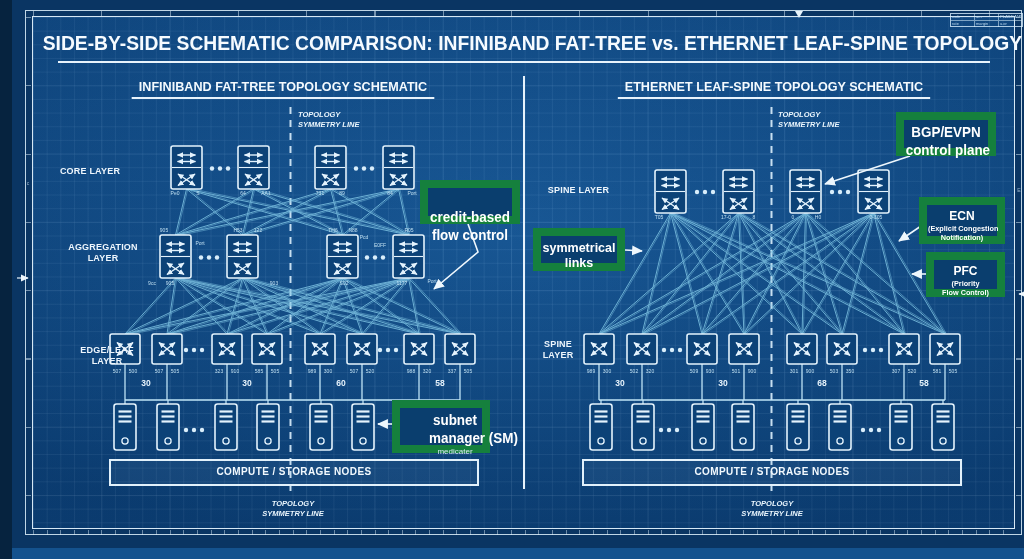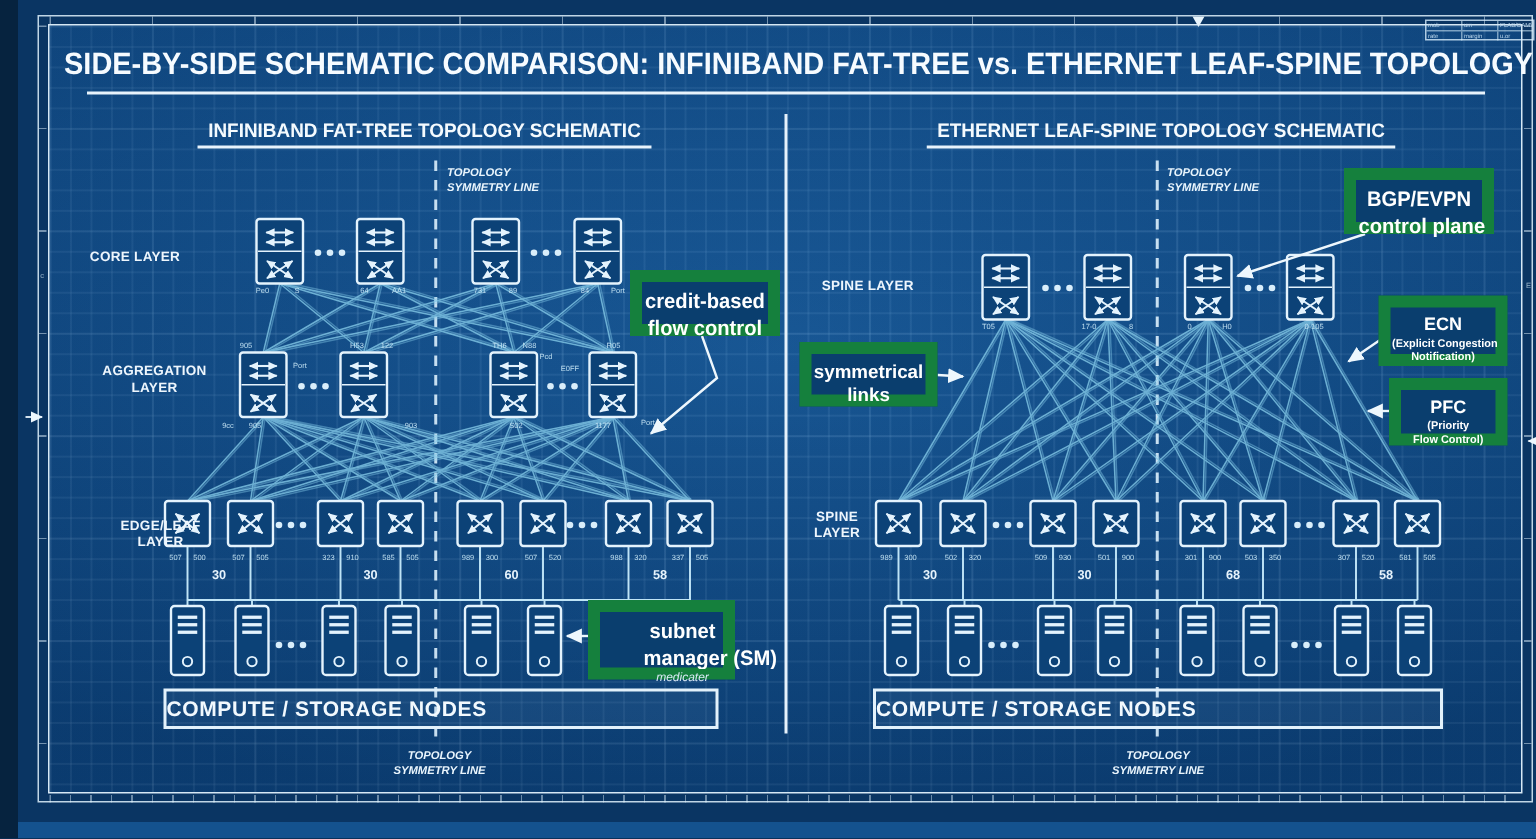--- a/index.html
+++ b/index.html
@@ -60,30 +60,30 @@
   #sym-tr{left:766px;top:110px;width:72px;text-align:left;}
   #sym-bl{left:241px;top:499px;width:80px;text-align:center;}
   #sym-br{left:720px;top:499px;width:80px;text-align:center;}
   
   .callout{position:absolute;background:#0a3e6e;border:8px solid #15803d;color:#ffffff;
     text-align:center;font-weight:bold;box-sizing:border-box;}
   .co-l14{font-size:14px;line-height:18px;white-space:nowrap;transform:scaleX(0.96);}
   .co-l12{font-size:12.5px;line-height:15px;white-space:nowrap;}
   .co-big{font-size:12px;line-height:16px;}
   .co-sub{font-size:7.5px;line-height:9px;font-weight:bold;transform:scaleX(0.97);white-space:nowrap;}
-  .co-tiny{font-size:8px;line-height:10px;font-weight:normal;color:#dbeaf7;font-style:italic;}
-  #co-flow{left:408px;top:180px;width:100px;height:44px;padding-top:3px;}
+  .co-tiny{font-size:8px;line-height:10px;font-weight:normal;color:#dbeaf7;}
+  #co-flow{left:408px;top:180px;width:100px;height:44px;padding-top:20px;}
   #co-sm{left:380px;top:400px;width:98px;height:53px;padding-top:3px;padding-left:28px;}
   #co-bgp{left:884px;top:112px;width:100px;height:44px;padding-top:3px;}
   #co-ecn{left:907px;top:197px;width:86px;height:47px;padding-top:3px;}
   #co-pfc{left:914px;top:252px;width:79px;height:45px;padding-top:3px;}
   #co-sym{left:521px;top:228px;width:92px;height:43px;padding-top:5px;}
   
   .nodebar{position:absolute;border:2px solid #e2f1fb;background:rgba(190,225,250,0.06);
-    color:#f2f9fe;font-weight:bold;font-size:14px;text-align:left;box-sizing:border-box;
+    color:#f2f9fe;font-weight:bold;font-size:10px;text-align:center;box-sizing:border-box;
     line-height:22px;letter-spacing:0.4px;}
   #bar-left{left:97px;top:459px;width:370px;height:27px;}
   #bar-right{left:570px;top:459px;width:380px;height:27px;}
   #diagram{position:absolute;left:0;top:0;z-index:1;}
   .txt{z-index:2;}
   svg text.port{font:5px "Liberation Sans",sans-serif;fill:rgba(205,235,250,0.9);text-anchor:middle;}
   svg text.busnum{font:bold 8.5px "Liberation Sans",sans-serif;fill:#e6f3fc;text-anchor:middle;}
   svg text.mark{font:5px "Liberation Sans",sans-serif;fill:rgba(220,240,250,0.65);text-anchor:middle;}
 </style>
 </head>

